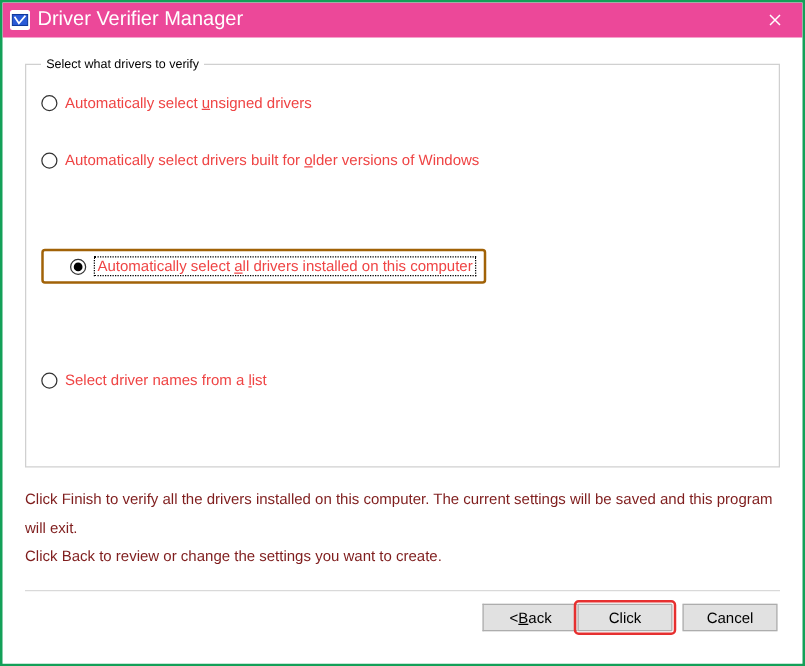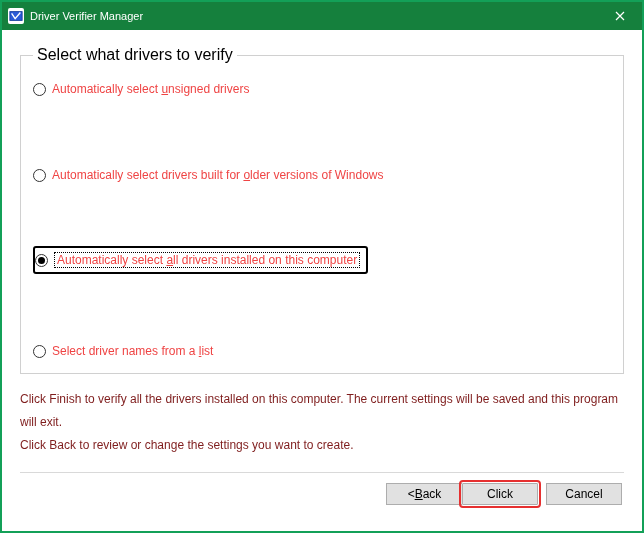--- a/index.html
+++ b/index.html
@@ -9,26 +9,26 @@
       font-family: "Segoe UI", Tahoma, sans-serif;
       font-size: 12px;
       background: #fff;
       width: 644px;
       height: 533px;
       border: 2px solid #13a058;
       position: relative;
     }
     .titlebar {
       height: 28px;
-      background: #15803d;
+      background: #ec4899;
       color: #fff;
       display: flex;
       align-items: center;
       padding: 0 0 0 6px;
-      font-size: 11px;
+      font-size: 16px;
     }
     .titlebar .app-icon {
       width: 16px;
       height: 16px;
       margin-right: 6px;
       display: inline-flex;
       align-items: center;
       justify-content: center;
       background: #fff;
       border-radius: 2px;
@@ -49,33 +49,33 @@
       padding: 16px 18px 10px 18px;
     }
     fieldset.group {
       border: 1px solid #d0d0d0;
       margin: 0;
       padding: 10px 12px 24px 12px;
       position: relative;
       height: 328px;
     }
     fieldset.group legend {
-      font-size: 16px;
+      font-size: 10px;
       color: #000;
       padding: 0 4px;
     }
     .radio-row {
       display: flex;
       align-items: center;
       margin: 0;
       padding: 2px 0;
       position: relative;
     }
     .radio-row.pos1 { margin-top: 6px; }
-    .radio-row.pos2 { margin-top: 68px; }
+    .radio-row.pos2 { margin-top: 28px; }
     .radio-row.pos3 { margin-top: 62px; display: inline-flex; }
     .radio-row.pos4 { margin-top: 68px; text-align: right; }
     .radio-circle {
       width: 13px;
       height: 13px;
       border: 1px solid #333;
       border-radius: 50%;
       margin-right: 6px;
       display: inline-flex;
       align-items: center;
@@ -89,23 +89,23 @@
       height: 7px;
       background: #000;
       border-radius: 50%;
     }
     .radio-label {
       color: #ef4444;
       white-space: nowrap;
     }
     .radio-label .ul { text-decoration: underline; }
     .highlight-row {
-      border: 2px solid #000000;
+      border: 2px solid #a16207;
       border-radius: 3px;
-      padding: 4px 6px 4px 0;
+      padding: 4px 6px 4px 21px;
     }
     .highlight-row .label-wrap {
       border: 1px dotted #000;
       padding: 0 2px;
       display: inline-block;
     }
     .info-text {
       margin-top: 14px;
       color: #7f1d1d;
       line-height: 1.9;

